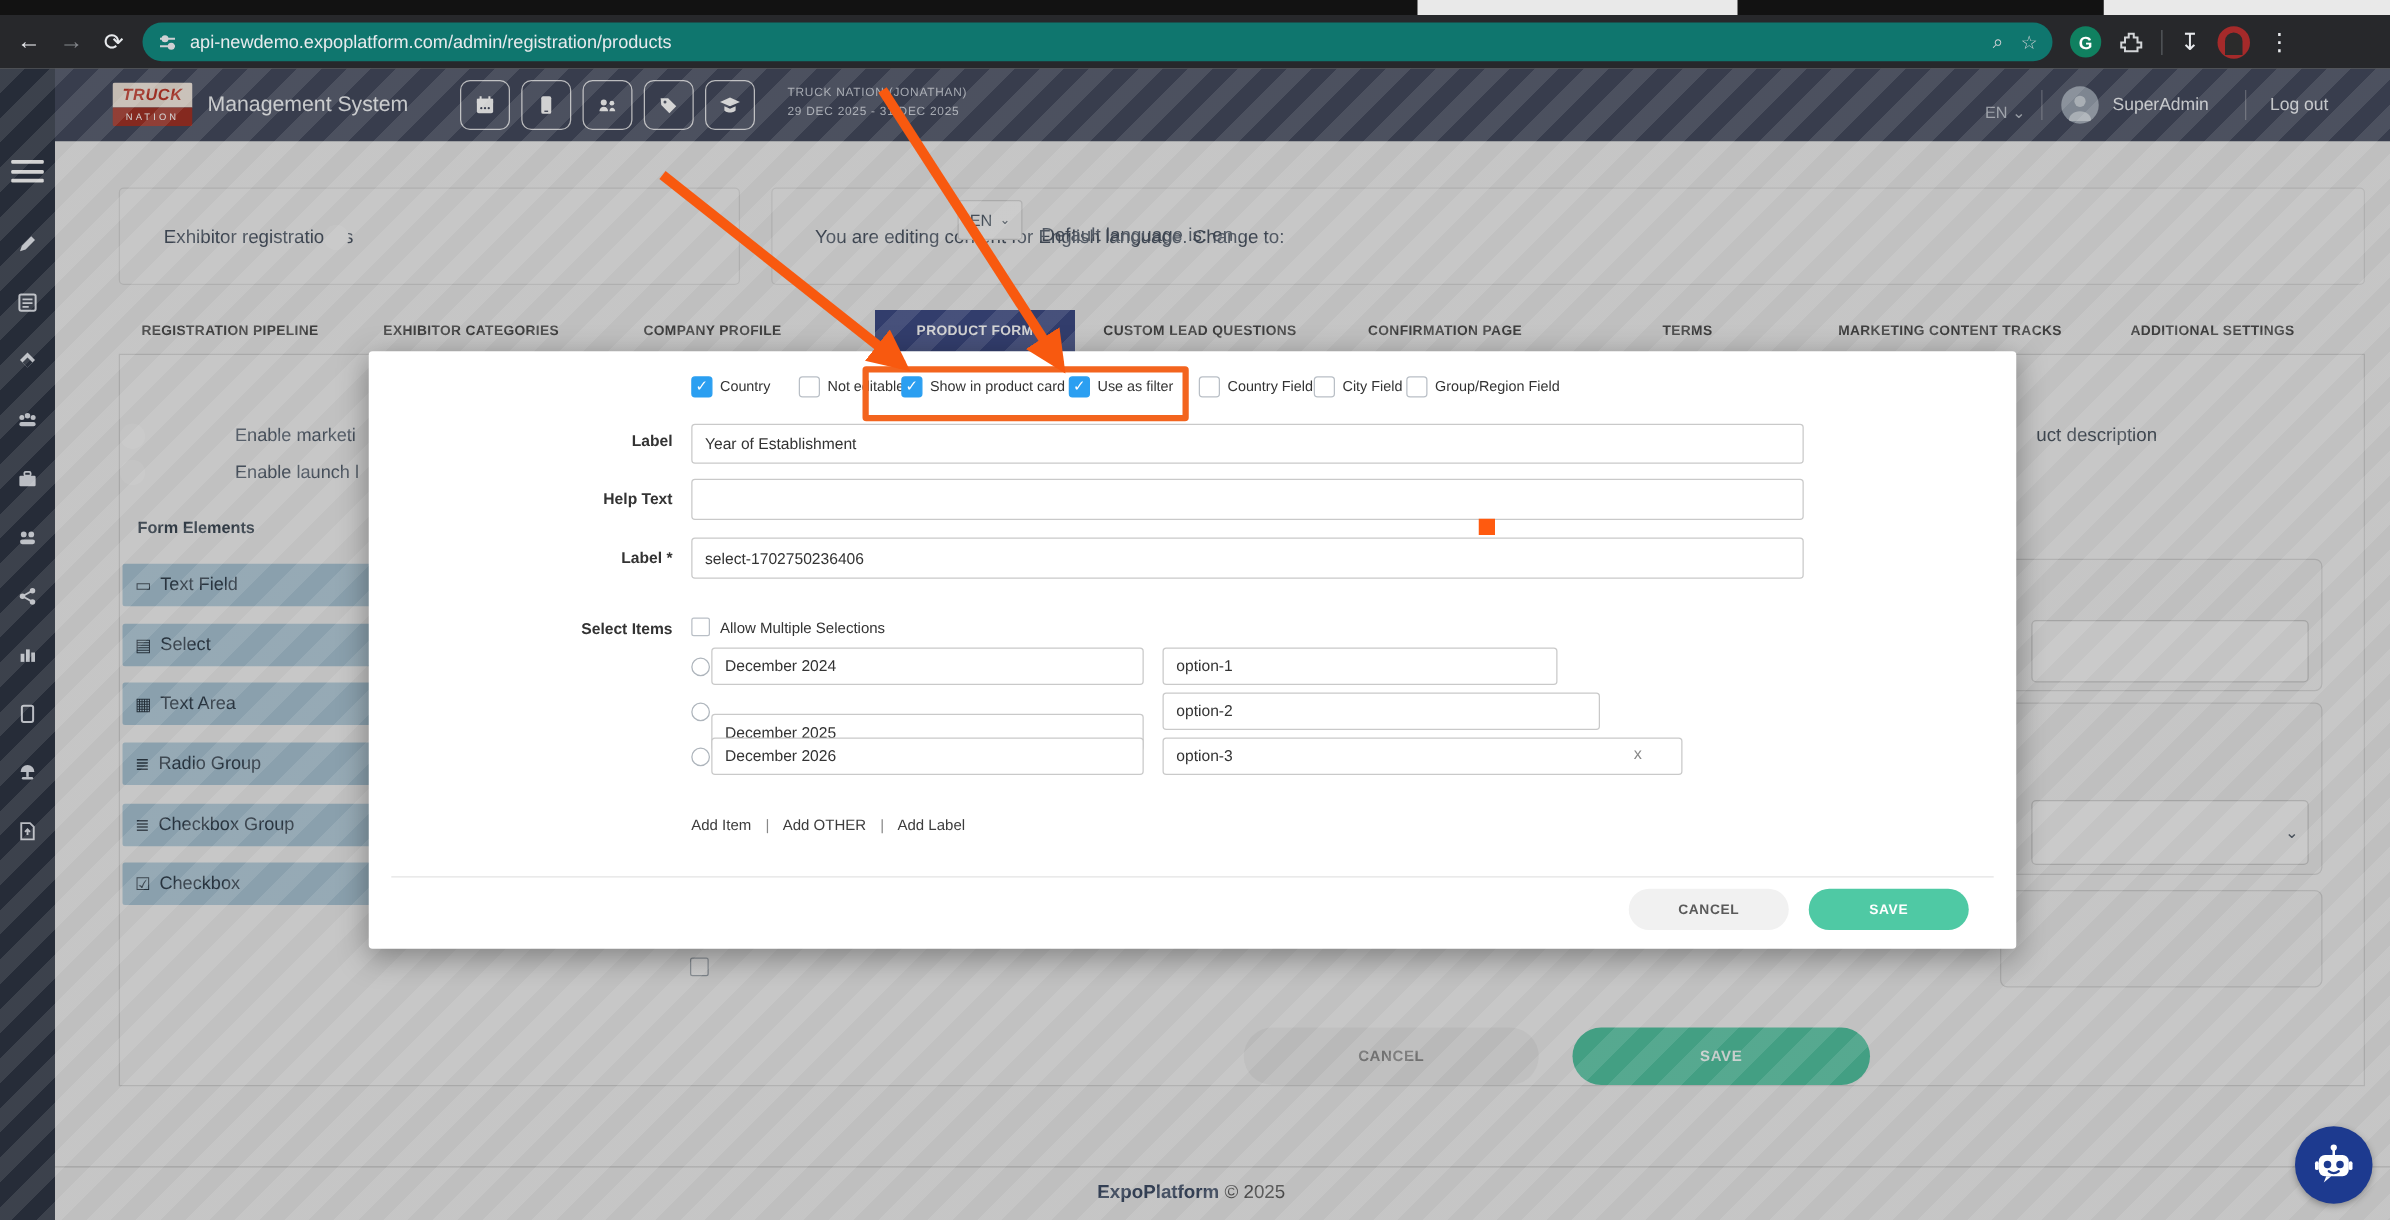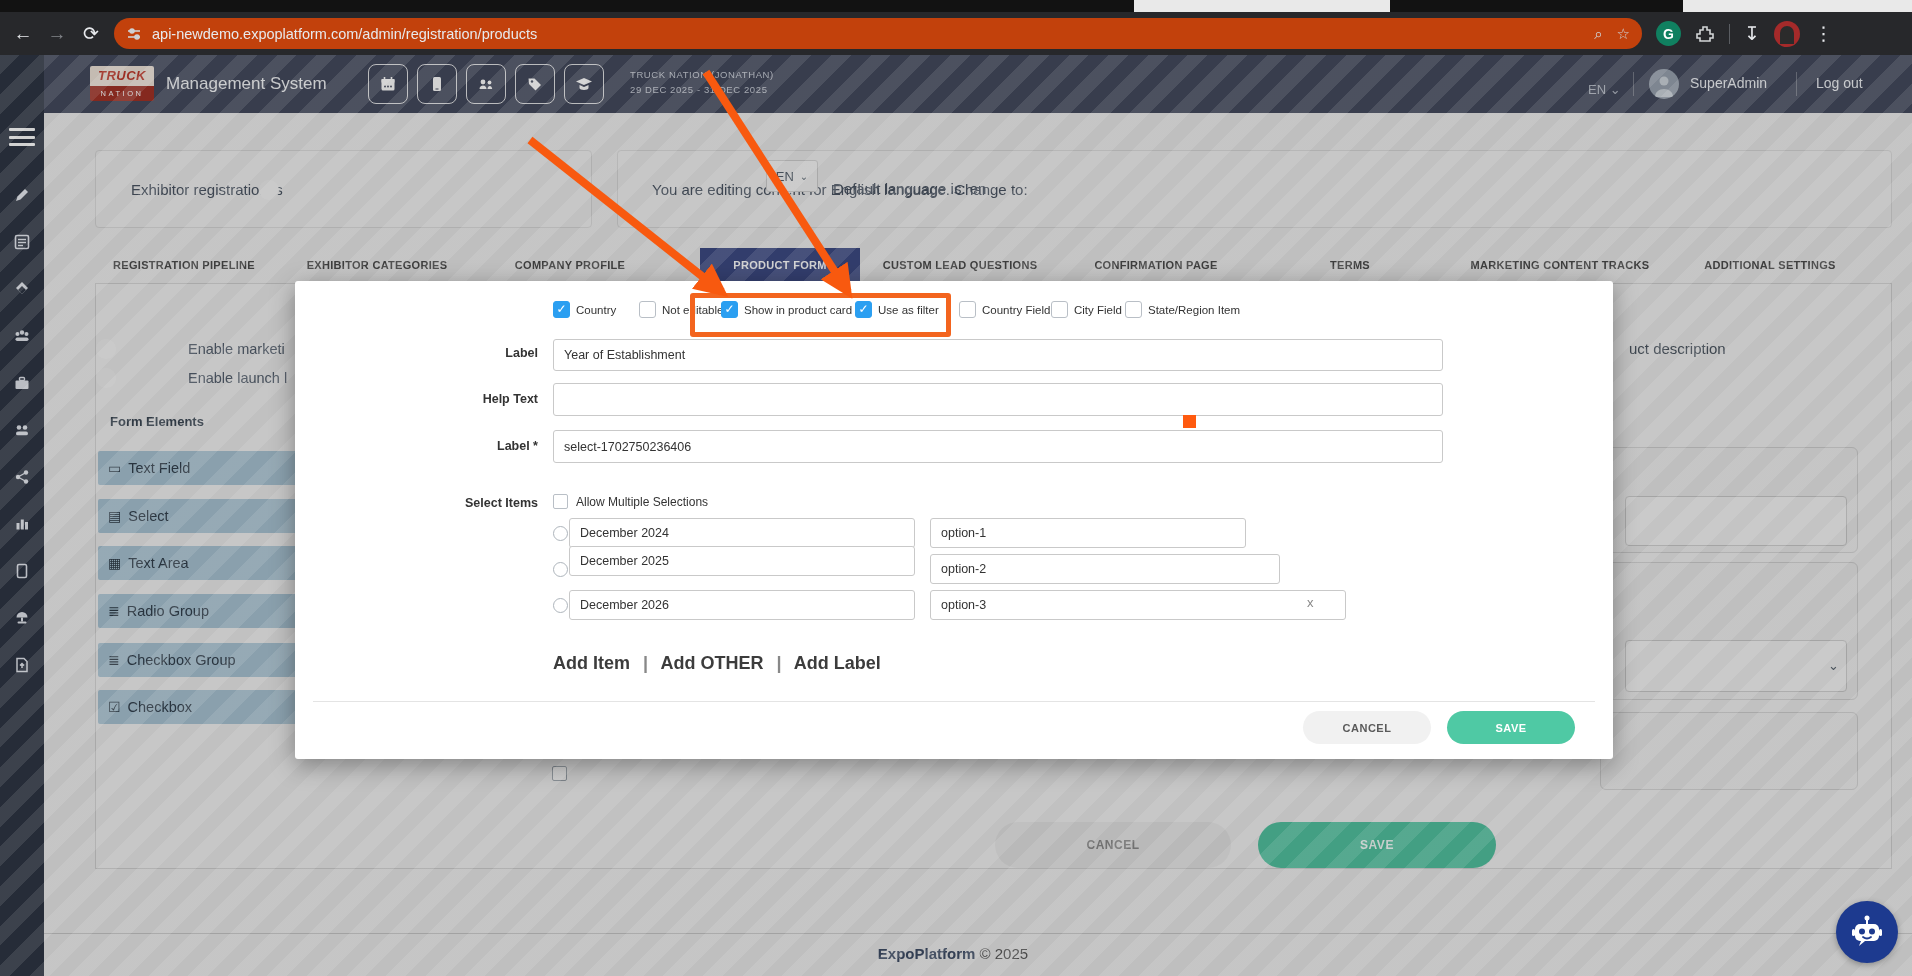--- a/index.html
+++ b/index.html
@@ -6,21 +6,21 @@
   html,body{width:1912px;height:976px;overflow:hidden;font-family:"Liberation Sans",sans-serif}
   .abs{position:absolute}
   #stage{position:relative;width:1912px;height:976px;background:#eaeaea}
 
   
   #tabstrip{left:0;top:0;width:1912px;height:12px;background:#121212}
   .tabsliver{top:0;height:12px;background:#e9e9e9}
   #chrome{left:0;top:12px;width:1912px;height:43px;background:#27282b;display:flex;align-items:center}
   .navbtn{color:#e8eaed;font-size:19px;width:34px;text-align:center;cursor:pointer}
   .navbtn.dim{color:#84878c}
-  #urlpill{height:31px;width:1528px;margin-left:6px;background:#c2410c;border-radius:16px;display:flex;align-items:center;padding:0 12px;color:#e8eaed}
+  #urlpill{height:31px;width:1528px;margin-left:6px;background:#0f766e;border-radius:16px;display:flex;align-items:center;padding:0 12px;color:#e8eaed}
   #urltext{font-size:14.5px;margin-left:10px;flex:1}
   .pillicon{color:#cfd1d4;font-size:15px;margin-left:14px}
   .extarea{display:flex;align-items:center;margin-left:14px;gap:14px}
   #gicon{width:25px;height:25px;border-radius:50%;background:#108060;color:#fff;font-weight:bold;font-size:14px;display:flex;align-items:center;justify-content:center}
   #avatar-browser{width:26px;height:26px;border-radius:50%;background:#a52a2a;position:relative;overflow:hidden}
   #avatar-browser:after{content:"";position:absolute;left:6px;top:5px;width:14px;height:18px;border-radius:7px 7px 0 0;background:#2b2b2b}
   .vsep{width:1px;height:20px;background:#5a5d62}
 
   
   #appbar{left:44px;top:55px;width:1868px;height:58px;background:#454b5e}
@@ -82,21 +82,21 @@
   .cb{width:17px;height:17px;border:1.5px solid #b9bfc6;border-radius:3px;background:#fff;flex:0 0 auto}
   .cb.checked{background:#2b9ff1;border-color:#2b9ff1;color:#fff;font-size:12px;line-height:15px;text-align:center}
   .cb.checked:after{content:"✓"}
   #hlrect{left:395px;top:12px;width:261px;height:44px;border:5px solid #f3641e;border-radius:3px;pointer-events:none;z-index:5}
   .flabel{left:0;width:243px;text-align:right;font-size:12.5px;font-weight:700;color:#333}
   .finput{left:258px;width:890px;border:1px solid #c9c9c9;border-radius:3px;padding:0 10px;font-size:12.5px;color:#333;font-family:"Liberation Sans",sans-serif;background:#fff}
   #orangesq{left:888px;top:134px;width:13px;height:13px;background:#ff5a0f}
   .scb{width:15px;height:15px;border:1.5px solid #b9bfc6;border-radius:2px;background:#fff}
   .radio{width:15px;height:15px;border:1.5px solid #aeb5bc;border-radius:50%;background:#fff}
   .optinput{border:1px solid #c9c9c9;border-radius:3px;padding:0 10px;font-size:12.5px;color:#333;height:30px;font-family:"Liberation Sans",sans-serif}
-  #addrow{left:258px;top:372px;font-size:18px;font-weight:700;color:#3c3c3c}
+  #addrow{left:258px;top:372px;font-size:12px;font-weight:400;color:#3c3c3c}
   #addrow span.lnk{cursor:pointer}
   #mdivider{left:18px;top:420px;width:1282px;height:1px;background:#e4e4e4}
   .mpill{top:430px;width:128px;height:33px;border-radius:17px;font-size:11px;font-weight:700;letter-spacing:.5px;display:flex;align-items:center;justify-content:center;cursor:pointer}
   #m-cancel{left:1008px;background:#f1f1f1;color:#5a5a5a}
   #m-save{left:1152px;background:#4fc9a4;color:#fff}
 
   
   #anno{left:0;top:0;width:1912px;height:976px;z-index:50;pointer-events:none}
   #bot{left:1836px;top:901px;width:62px;height:62px;border-radius:50%;background:#1d3a8f;z-index:45;display:flex;align-items:center;justify-content:center;cursor:pointer;box-shadow:0 2px 6px rgba(0,0,0,.3)}
 </style>
@@ -395,41 +395,41 @@
     <div class="abs cbpair" style="left:664px">
       <span class="cb"></span>
       <span>Country Field</span>
       </div>
     <div class="abs cbpair" style="left:756px">
       <span class="cb"></span>
       <span>City Field</span>
       </div>
     <div class="abs cbpair" style="left:830px">
       <span class="cb"></span>
-      <span>State/Region Item</span>
+      <span>Group/Region Field</span>
       </div>
     <div class="abs" id="hlrect"></div>
 
     <div class="abs flabel" style="top:65px">Label</div>
     <input class="abs finput" style="top: 58px; height: 32px;" value="Year of Establishment">
     <div class="abs flabel" style="top:111px">Help Text</div>
     <input class="abs finput" style="top: 102px; height: 33px;" value="">
     <div class="abs" id="orangesq"></div>
     <div class="abs flabel" style="top:158px">Label *</div>
     <input class="abs finput" style="top: 149px; height: 33px;" value="select-1702750236406">
 
     <div class="abs flabel" style="top:215px">Select Items</div>
     <span class="abs scb" style="left:258px;top:213px"></span>
     <span class="abs" style="left:281px;top:214px;font-size:12px;color:#333">Allow Multiple Selections</span>
 
     <span class="abs radio" style="left:258px;top:245px"></span>
     <input class="abs optinput" style="left: 274px; top: 237px; width: 346px;" value="December 2024">
     <input class="abs optinput" style="left: 635px; top: 237px; width: 316px;" value="option-1">
     <span class="abs radio" style="left:258px;top:281px"></span>
-    <input class="abs optinput" style="left: 274px; top: 265px; width: 346px;" value="December 2025">
+    <input class="abs optinput" style="left: 274px; top: 290px; width: 346px;" value="December 2025">
     <input class="abs optinput" style="left: 635px; top: 273px; width: 350px;" value="option-2">
     <span class="abs radio" style="left:258px;top:317px"></span>
     <input class="abs optinput" style="left: 274px; top: 309px; width: 346px;" value="December 2026">
     <input class="abs optinput" style="left: 635px; top: 309px; width: 416px;" value="option-3">
     <span class="abs" style="left:1012px;top:314px;font-size:13px;color:#888;cursor:pointer">x</span>
 
     <div class="abs" id="addrow">
       <span class="lnk">Add Item</span>
       <span style="margin:0 8px;color:#888">|</span>
       <span class="lnk">Add OTHER</span>

